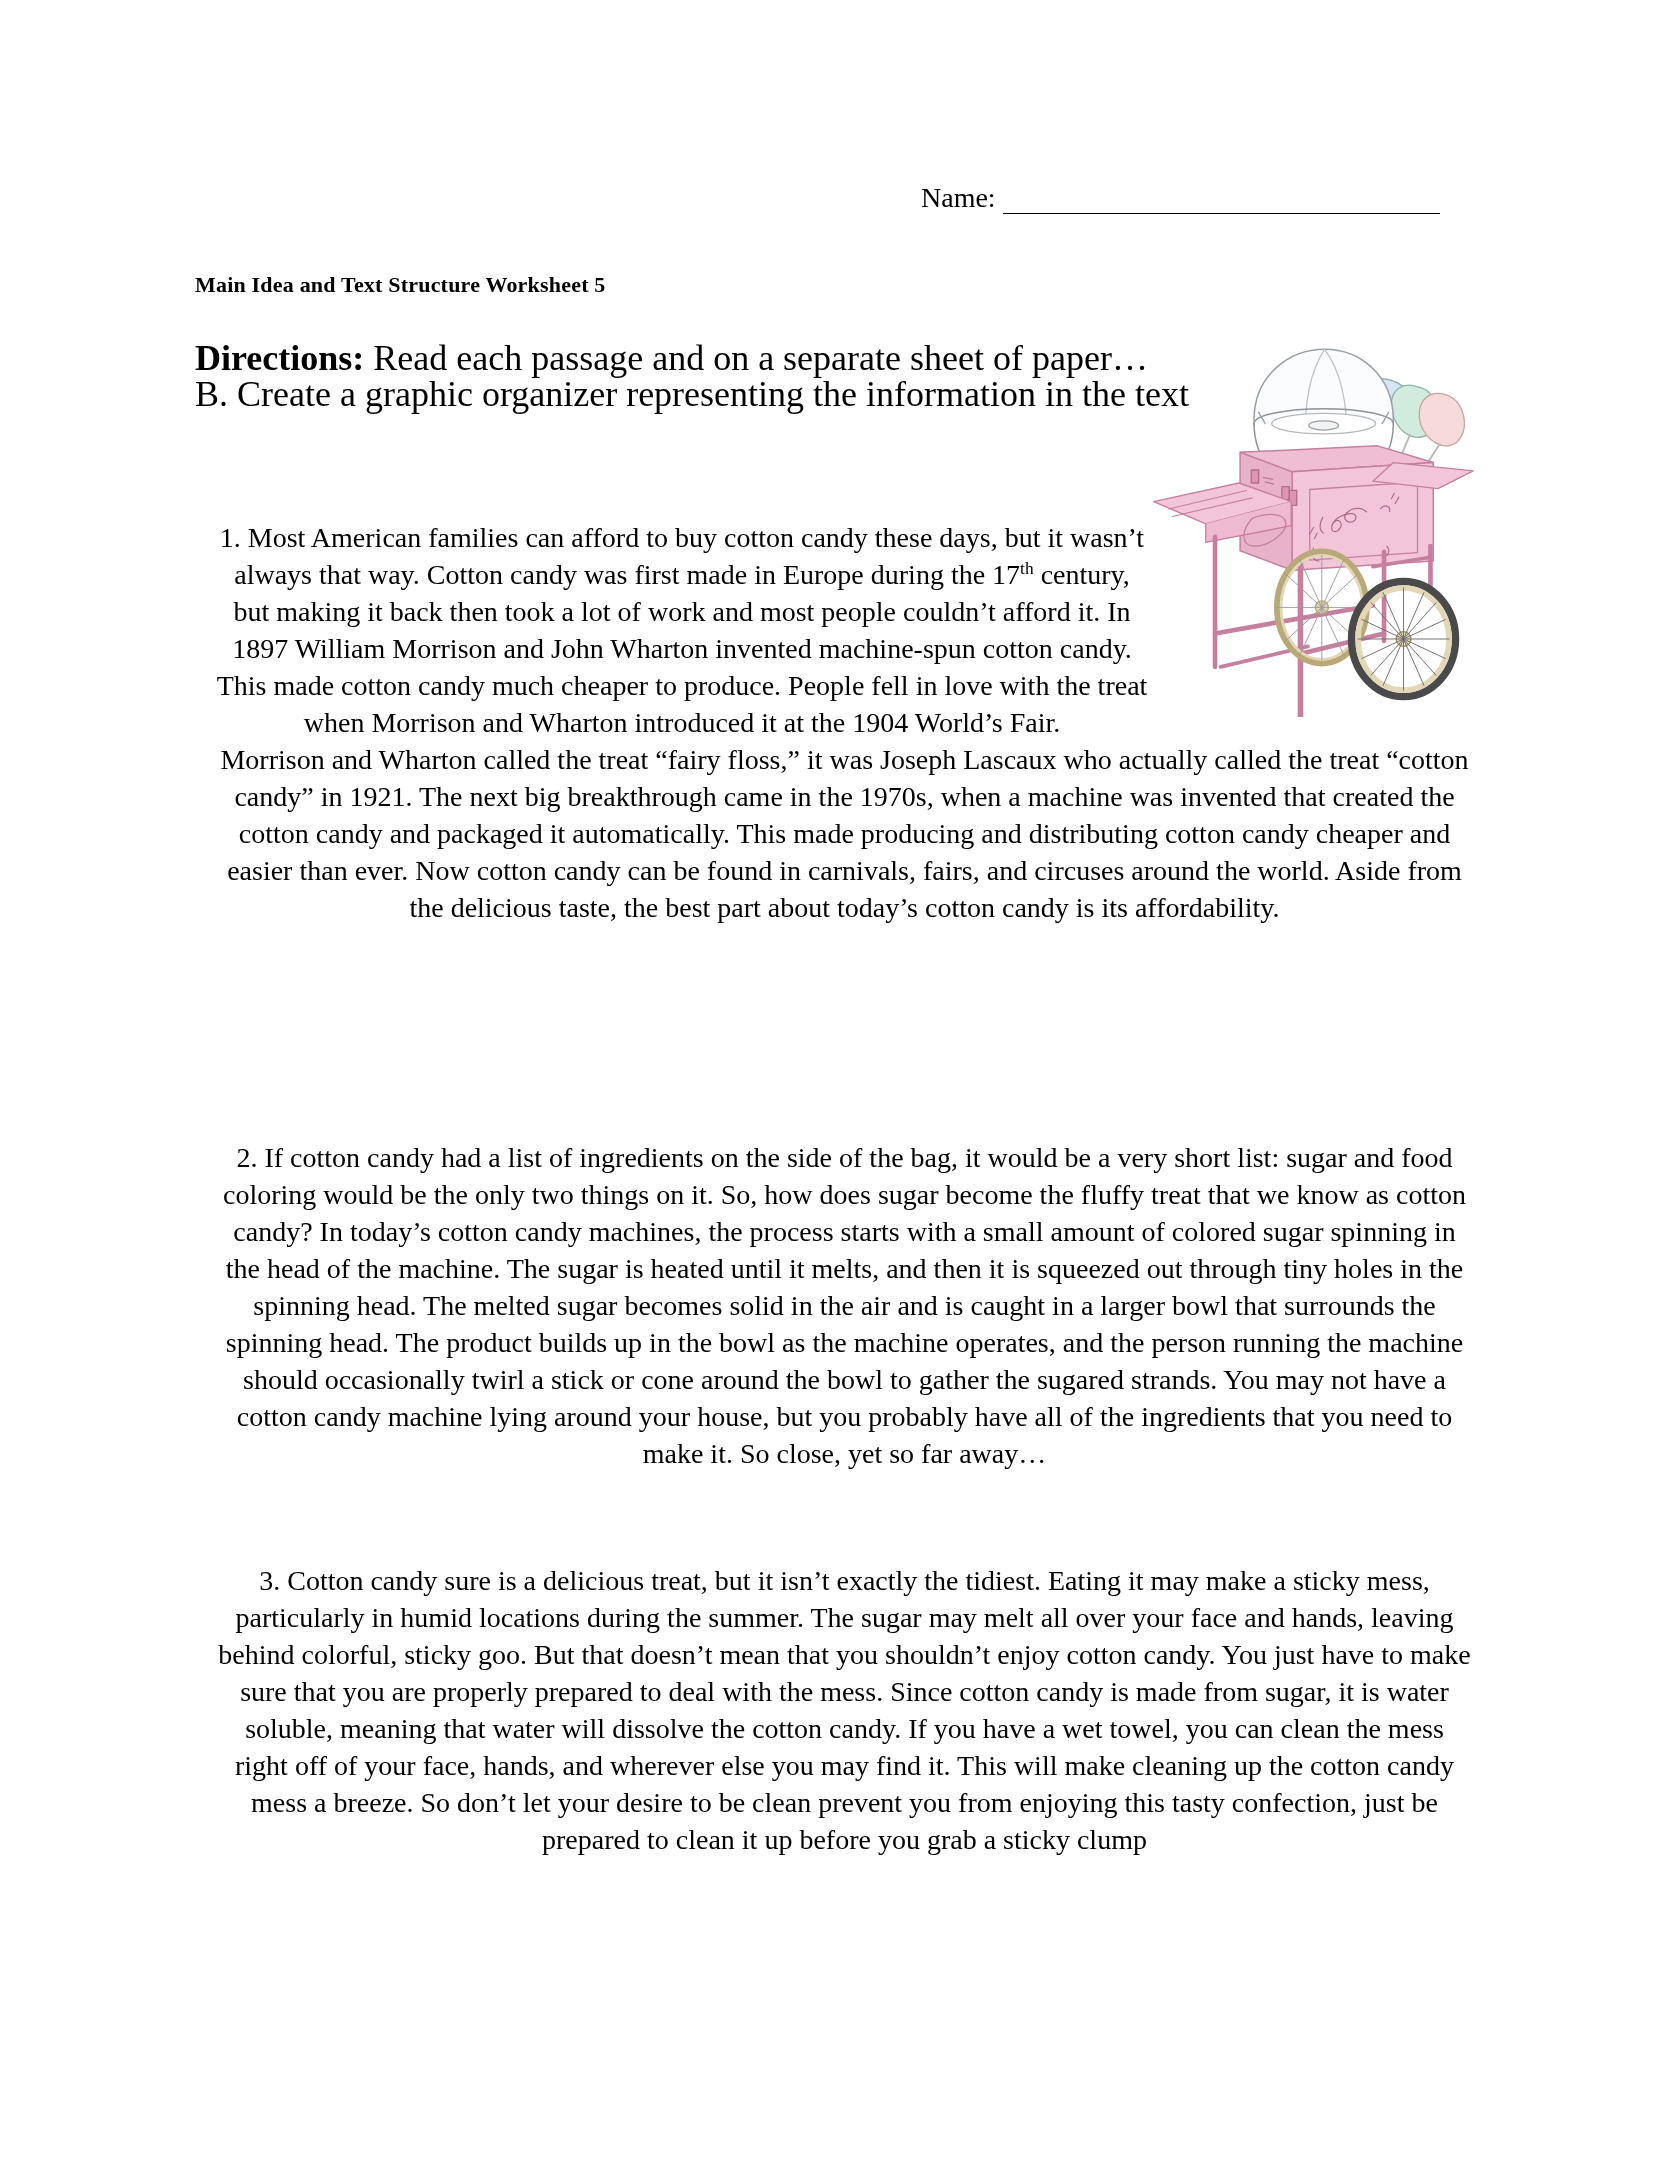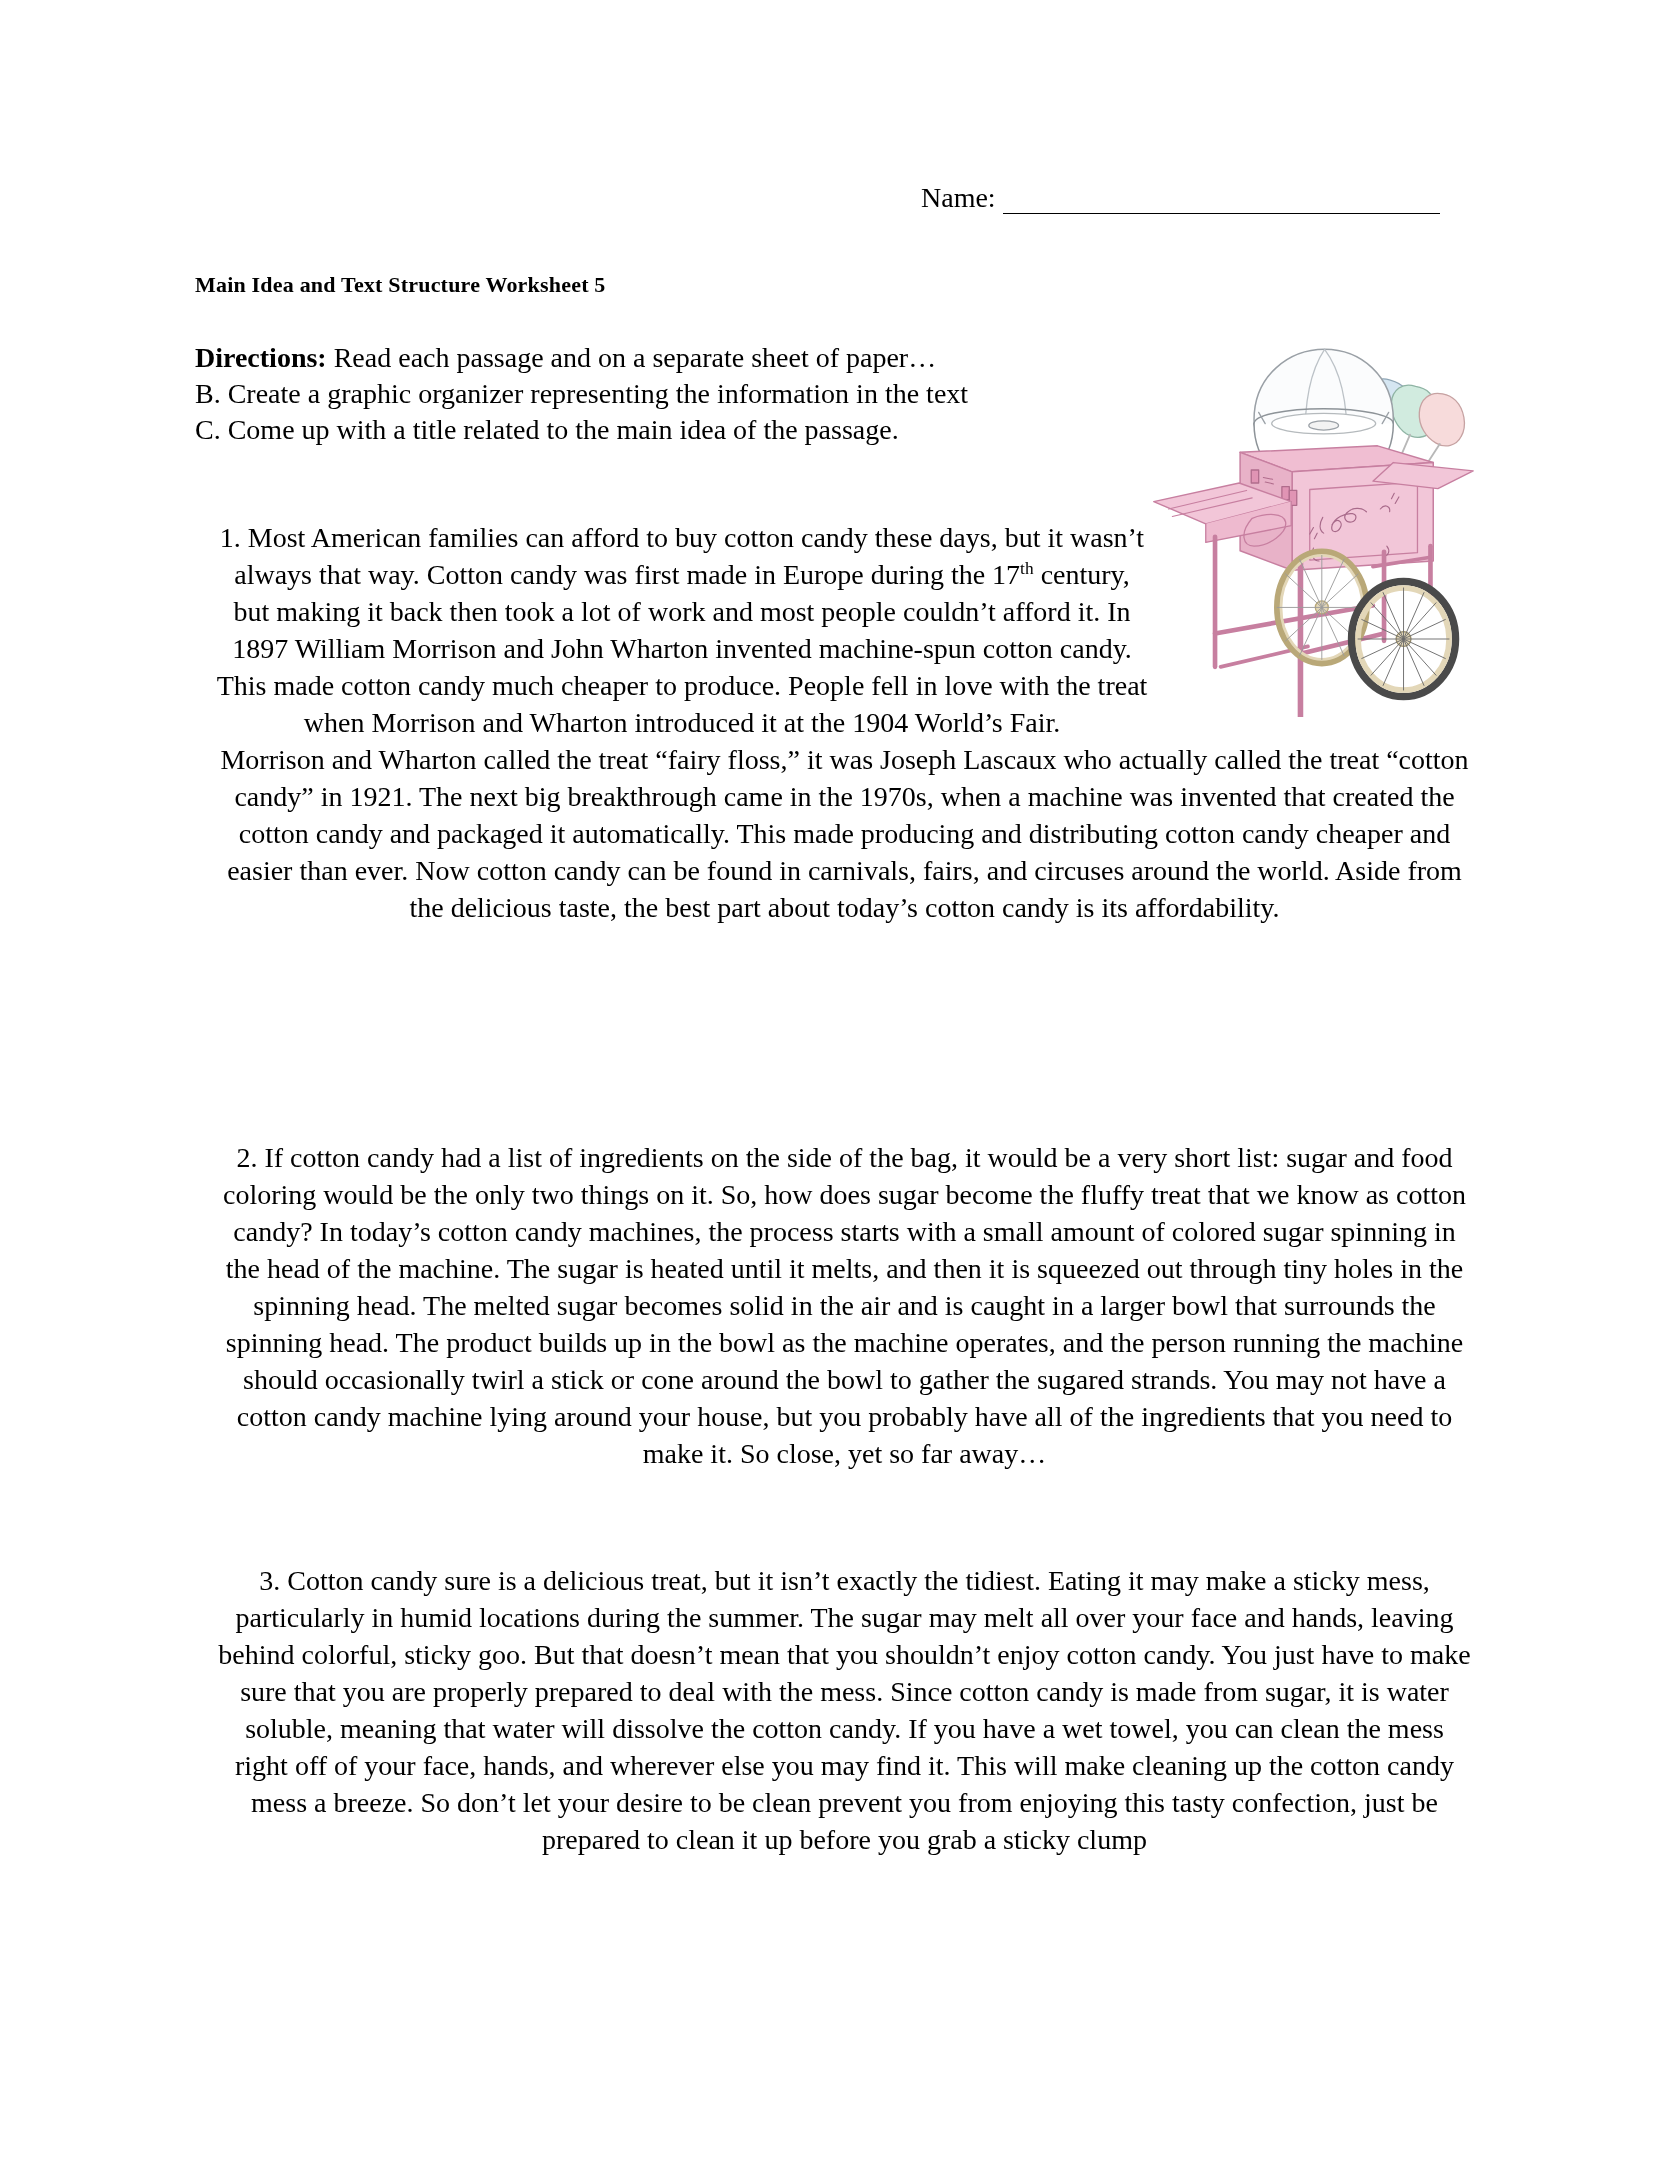--- a/index.html
+++ b/index.html
@@ -51,21 +51,21 @@
     line-height: 41px;
     white-space: nowrap;
   }
 
   
   .directions {
     position: absolute;
     left: 195px;
     top: 340px;
     width: 890px;
-    font-size: 28px;
+    font-size: 36px;
     line-height: 36px;
   }
   .directions .dir-line { white-space: nowrap; }
   .directions b { font-weight: bold; }
 
   
   .illustration {
     position: absolute;
     left: 1150px;
     top: 327px;
@@ -118,21 +118,20 @@
   <div class="name-row">
     <span class="name-label">Name:</span>
     <span class="name-rule"></span>
   </div>
 
   <div class="worksheet-title">Main Idea and Text Structure Worksheet 5</div>
 
   <div class="directions">
     <div class="dir-line"><b>Directions:</b><span> Read each passage and on a separate sheet of paper…</span></div>
     <div class="dir-line">B. Create a graphic organizer representing the information in the text</div>
-    <div class="dir-line">C. Come up with a title related to the main idea of the passage.</div>
   </div>
 
   <div class="illustration">
     <svg viewBox="0 0 365 420" xmlns="http://www.w3.org/2000/svg" aria-hidden="true">
       <g fill="none" stroke="#6f6f6f" stroke-width="1.4" stroke-linecap="round" stroke-linejoin="round">
 
         <g>
           <path d="M258 57 C246 53 237 60 237 70 C237 80 243 89 250 95 C256 100 266 101 272 96 C279 90 281 77 275 67 C271 61 265 59 258 57 Z" fill="#d5e6f2" stroke="#8fa6b6"></path>
           <path d="M254 96 L246 148" stroke="#b8b8b8" stroke-width="2"></path>
           <path d="M286 64 C272 59 261 68 260 81 C259 95 266 108 276 115 C285 121 297 120 303 112 C311 101 310 82 301 71 C296 66 292 65 286 64 Z" fill="#d1ebdf" stroke="#8fb4a4"></path>

